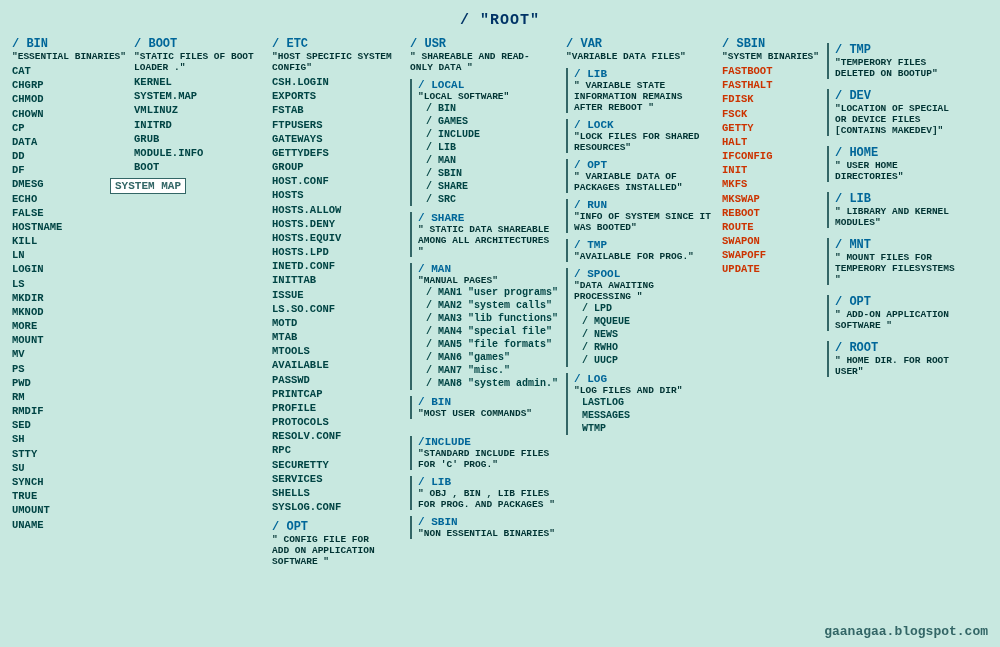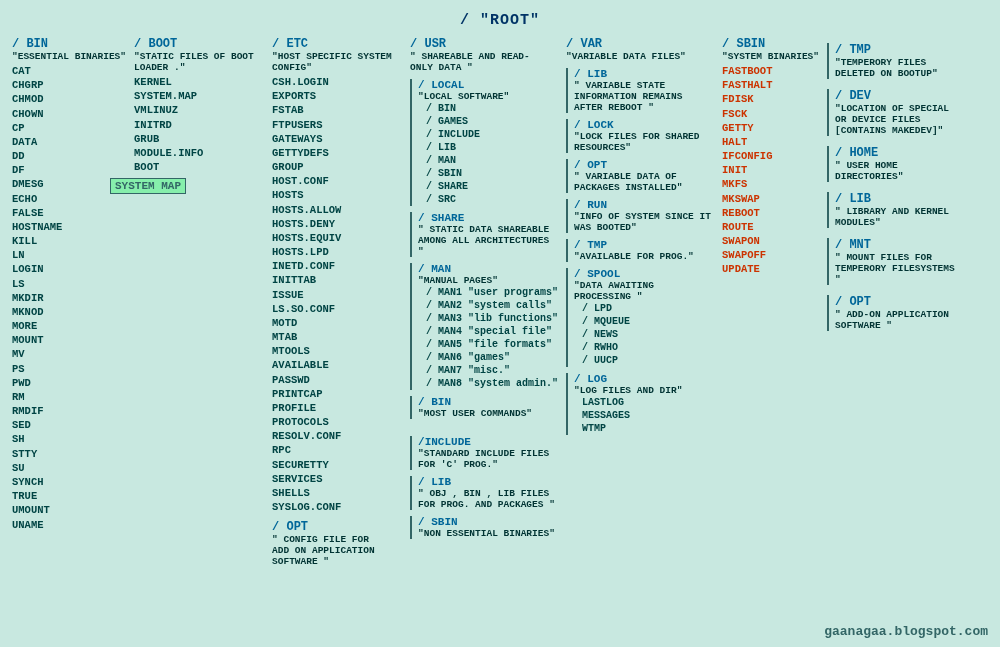--- a/index.html
+++ b/index.html
@@ -83,21 +83,21 @@
     }
     .system-map-label {
       position: absolute;
       left: 110px;
       top: 178px;
       color: #336666;
       font-size: 11px;
       font-weight: bold;
       border: 1px solid #336666;
       padding: 1px 4px;
-      background: #86efac;
+      background: #ffffff;
     }
   </style>
 </head>
 <body>
 
 <div class="page-container">
 
   <div class="root-label">/ "ROOT"</div>
 
   <div class="system-map-label">SYSTEM MAP</div>
@@ -358,19 +358,23 @@
         <div class="section-desc">"  LIBRARY AND KERNEL MODULES"</div>
       </div>
       <div style="margin-top:10px; border-left: 2px solid #336666; padding-left:6px;">
         <div class="section-title">/ MNT</div>
         <div class="section-desc">"  MOUNT FILES FOR TEMPERORY FILESYSTEMS "</div>
       </div>
       <div style="margin-top:10px; border-left: 2px solid #336666; padding-left:6px;">
         <div class="section-title">/ OPT</div>
         <div class="section-desc">" ADD-ON APPLICATION SOFTWARE "</div>
       </div>
+      <div style="margin-top:10px; border-left: 2px solid #336666; padding-left:6px;">
+        <div class="section-title">/ ROOT</div>
+        <div class="section-desc">" HOME DIR. FOR ROOT USER"</div>
+      </div>
     </div>
 
   </div>
 
   <div class="watermark">gaanagaa.blogspot.com</div>
 
 </div>
 
 </body></html>

